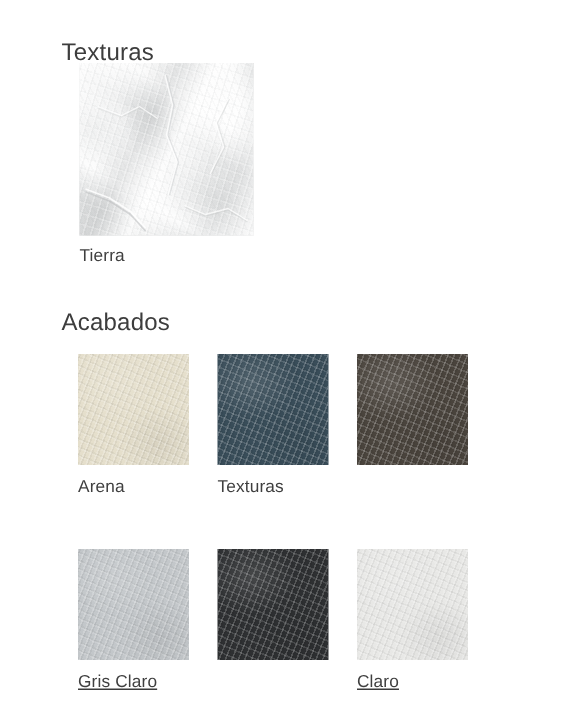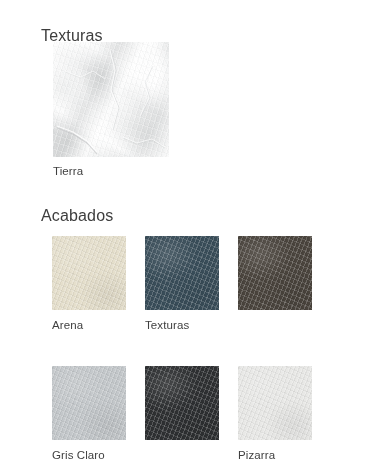--- a/index.html
+++ b/index.html
@@ -122,21 +122,21 @@
   .finish-grid {
     position: absolute;
     left: 52px;
     top: 236px;
     width: 300px;
   }
   .finish-row {
     display: flex;
     gap: 19px;
   }
-  .finish-row + .finish-row { margin-top: 34px; }
+  .finish-row + .finish-row { margin-top: 34px; text-decoration: underline; }
   .finish-item { width: 74px; }
   .finish-tile {
     width: 74px;
     height: 74px;
     position: relative;
     overflow: hidden;
   }
   .finish-tile .fin-grain {
     position: absolute;
     inset: 0;
@@ -222,18 +222,18 @@
       <div class="finish-item">
         <div class="finish-tile" style="background-color: rgb(46, 48, 50);">
           <div class="fin-grain"></div>
         </div>
       </div>
 
       <div class="finish-item">
         <div class="finish-tile" style="background-color: rgb(232, 232, 230);">
           <div class="fin-grain"></div>
         </div>
-        <span class="swatch-label">Pizarra</span>
+        <span class="swatch-label">Claro</span>
       </div>
     </div>
 
   </div>
 </div>
 
 </body></html>

